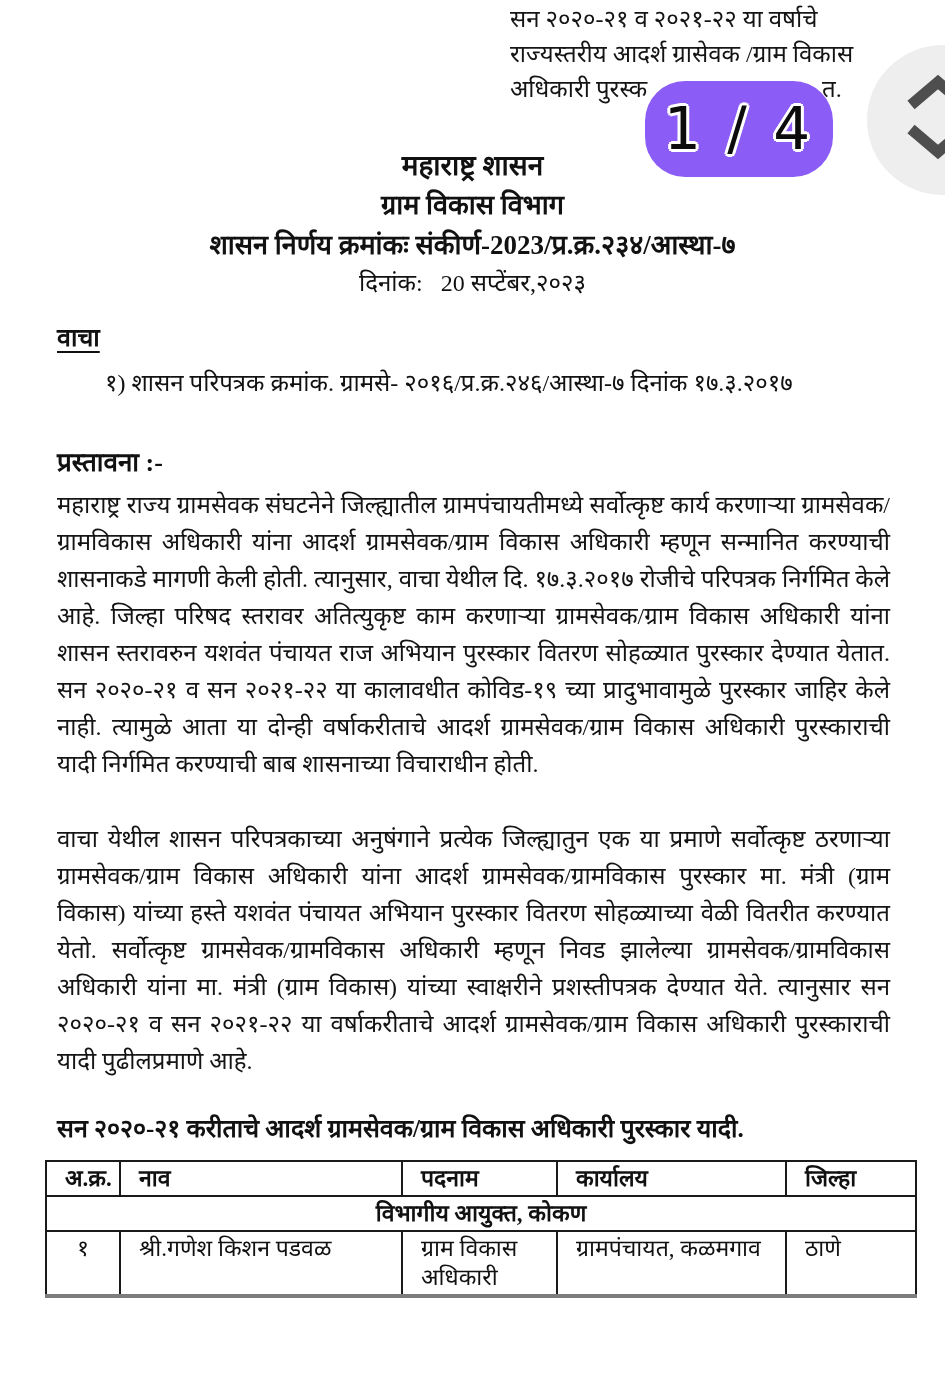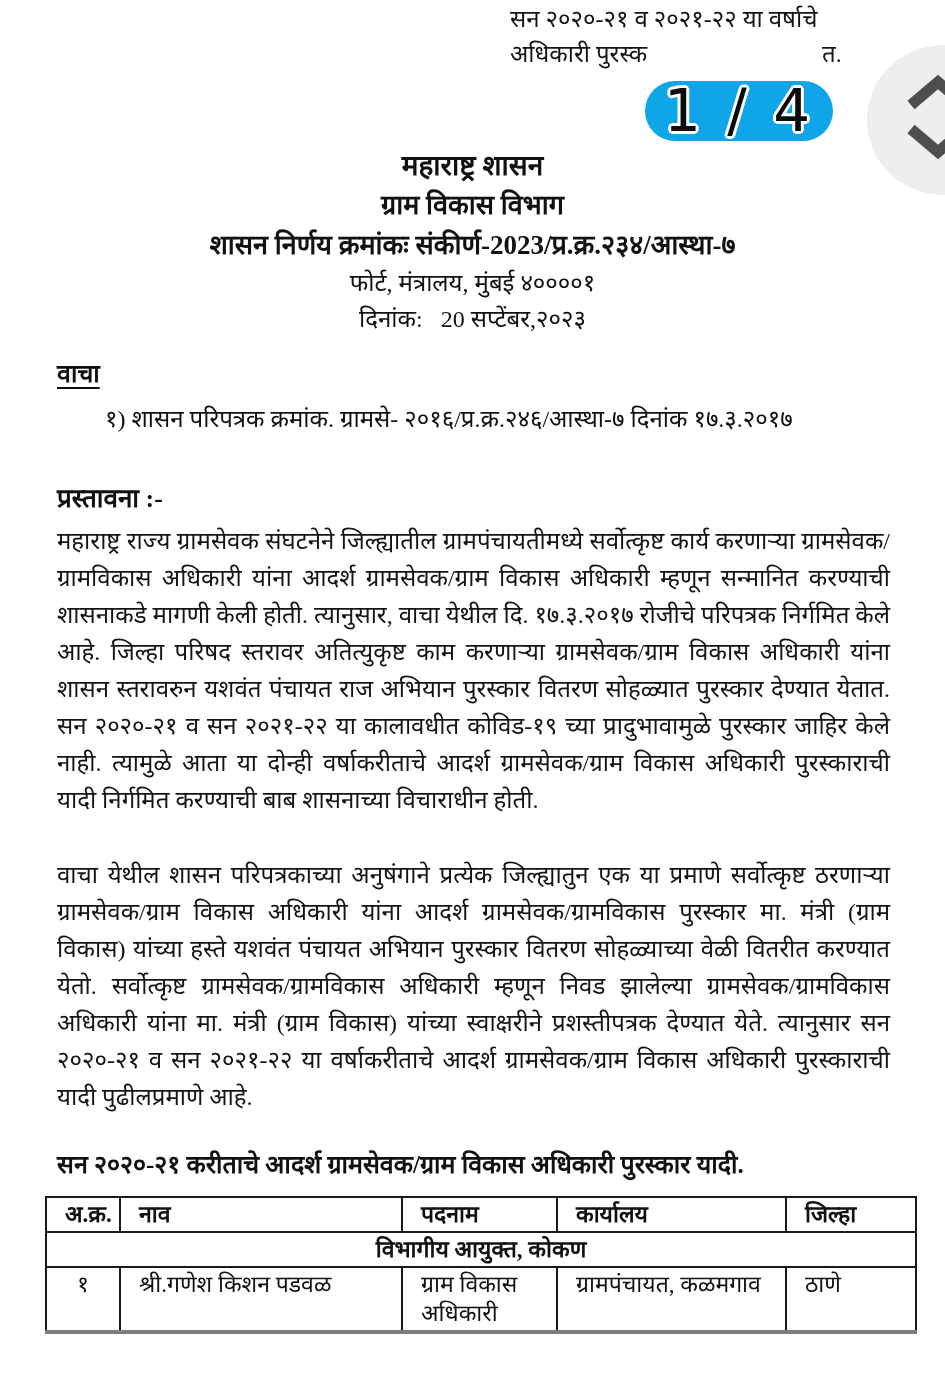--- a/index.html
+++ b/index.html
@@ -17,22 +17,22 @@
   .header-note {
     position: absolute; left: 510px; top: 2px; width: 372px;
     font-size: 24px; line-height: 35px; color: #141414;
   }
   .header-note .line3 { position: relative; height: 35px; }
   .header-note .line3 .frag-right { position: absolute; left: 312px; top: 0; }
 
   
   .page-indicator {
     position: absolute; left: 645px; top: 81px;
-    width: 188px; height: 60px;
-    background: #0ea5e9; border-radius: 40px;
+    width: 188px; height: 96px;
+    background: #8b5cf6; border-radius: 40px;
     display: flex; align-items: center; justify-content: center;
     z-index: 5;
   }
   .page-indicator span {
     font-family: "DejaVu Sans", "Liberation Sans", sans-serif;
     font-size: 58px; font-weight: 400; color: #0c0c0c; letter-spacing: 4px;
     text-shadow: -3px 0 0 #fff, 3px 0 0 #fff, 0 -3px 0 #fff, 0 3px 0 #fff,
                  -2px -2px 0 #fff, 2px -2px 0 #fff, -2px 2px 0 #fff, 2px 2px 0 #fff;
   }
 
@@ -102,20 +102,21 @@
   .awards tr.data-row { border-bottom: 4px solid #7d7d7d; }
   .awards tr.data-row td { border-bottom: 4px solid #7d7d7d; }
 </style>
 </head>
 <body>
 
 <div class="page">
 
   <div class="header-note">
     <div>सन २०२०-२१ व २०२१-२२ या वर्षाचे</div>
+    <div>राज्यस्तरीय आदर्श  ग्रासेवक /ग्राम विकास</div>
     <div class="line3">
       <span>अधिकारी  पुरस्क</span>
       <span class="frag-right">त.</span>
     </div>
   </div>
 
   <div class="page-indicator">
     <span>1 / 4</span>
   </div>
 
@@ -125,21 +126,20 @@
       <polyline points="6,56 33,79 60,56" fill="none" stroke="#4e4e4e" stroke-width="11"></polyline>
     </svg>
   </div>
 
   <div class="doc">
 
     <div class="letterhead">
       <div class="lh-title">महाराष्ट्र शासन</div>
       <div class="lh-sub">ग्राम विकास विभाग</div>
       <div class="lh-gr">शासन निर्णय क्रमांकः संकीर्ण-2023/प्र.क्र.२३४/आस्था-७</div>
-      <div class="lh-addr">फोर्ट, मंत्रालय, मुंबई ४००००१</div>
       <div class="lh-date">दिनांक:   20 सप्टेंबर,२०२३</div>
     </div>
 
     <div class="content">
 
       <div>
         <span class="sec-vacha">वाचा</span>
       </div>
       <div class="read-item">१)   शासन परिपत्रक क्रमांक. ग्रामसे- २०१६/प्र.क्र.२४६/आस्था-७ दिनांक १७.३.२०१७</div>
 

